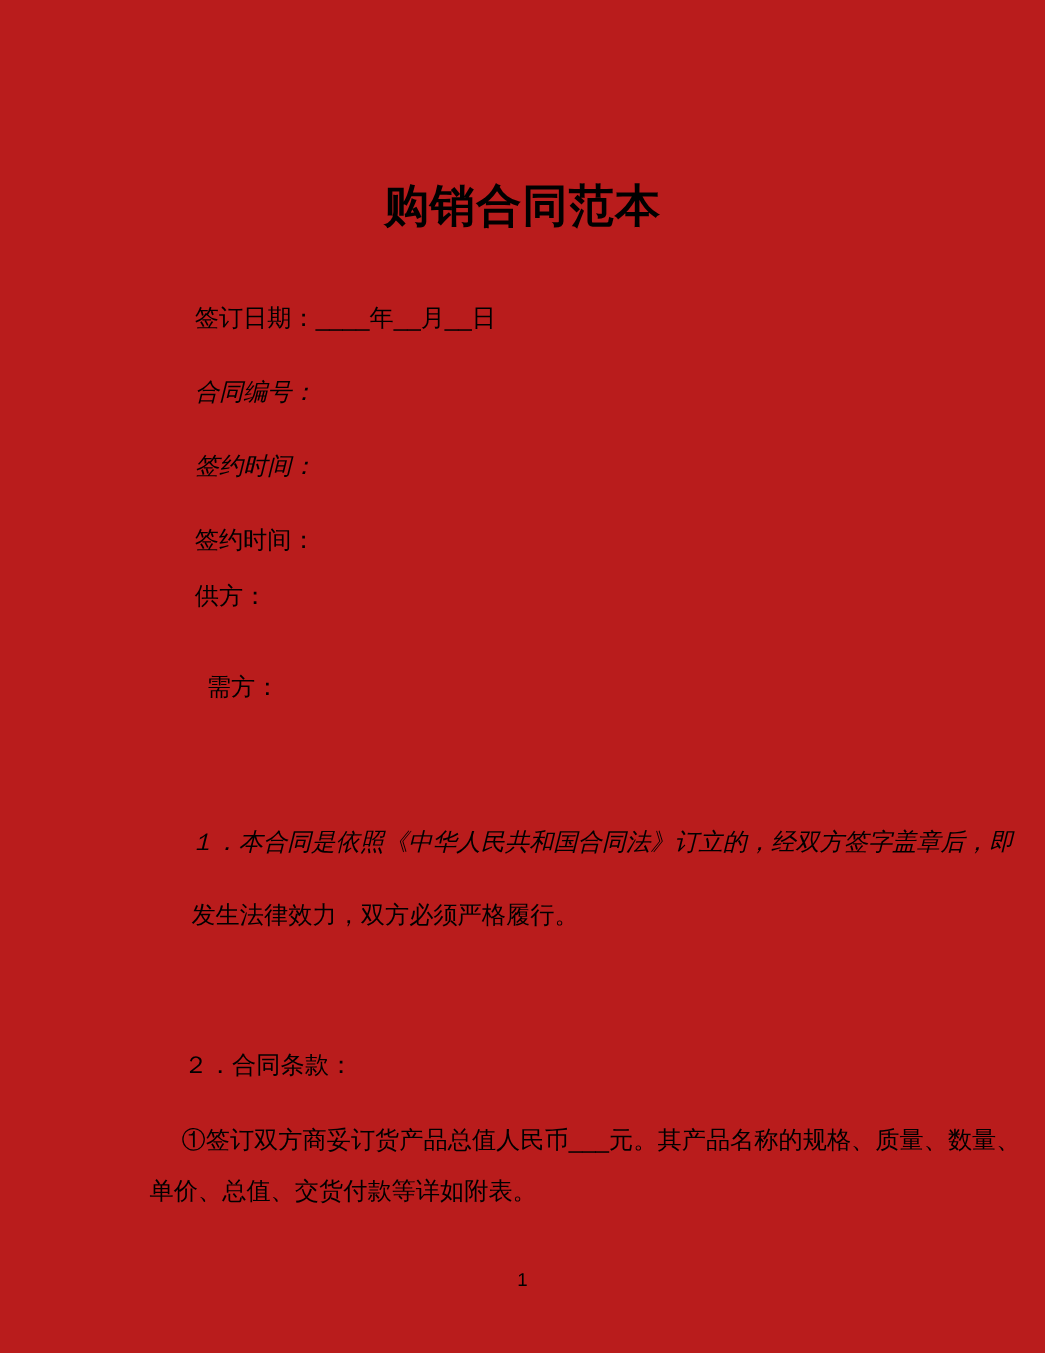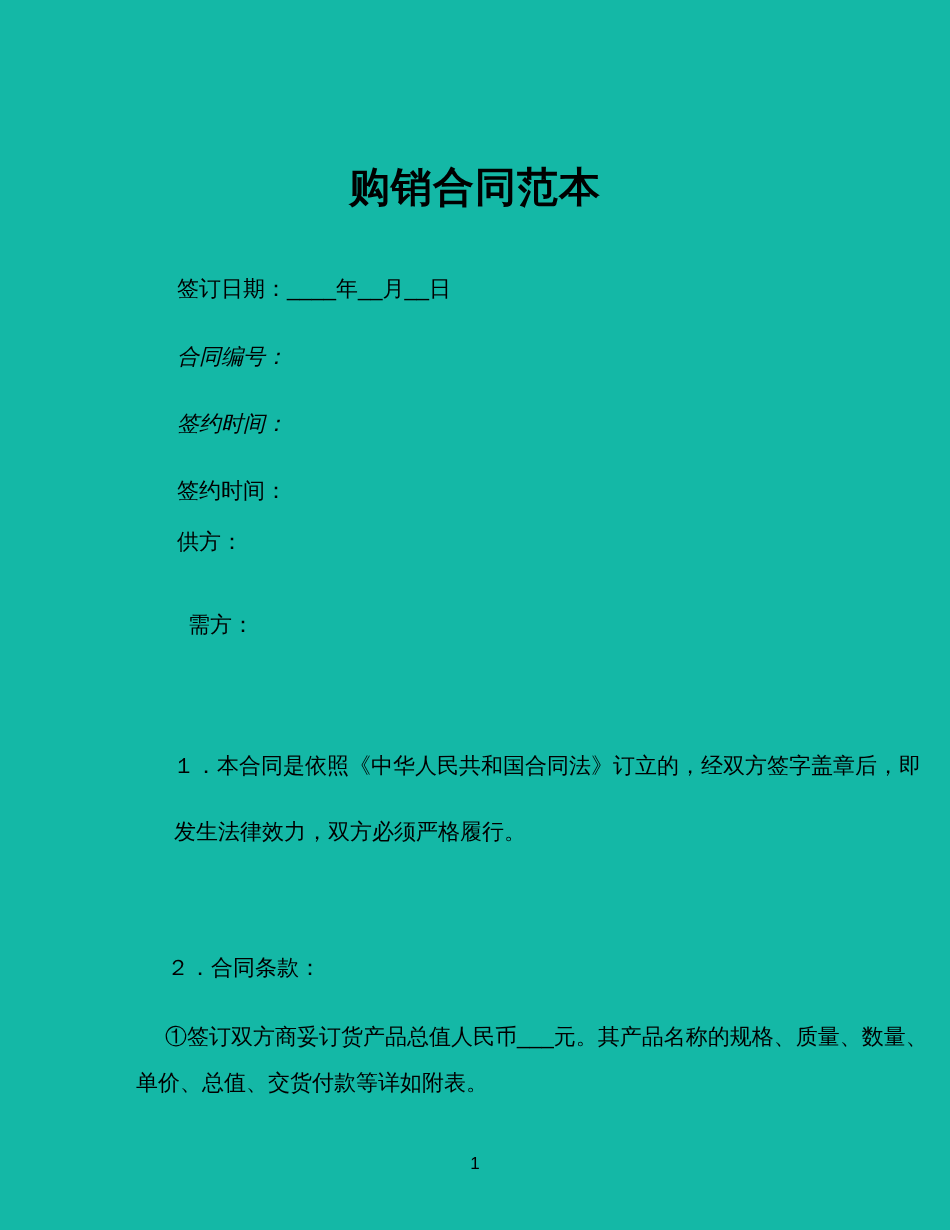--- a/index.html
+++ b/index.html
@@ -4,21 +4,21 @@
 <style>
   html, body {
     margin: 0;
     padding: 0;
     background: #ffffff;
   }
   .page {
     position: relative;
     width: 950px;
     height: 1230px;
-    background: #14b8a6;
+    background: #b91c1c;
     color: #000000;
     font-family: "Liberation Sans", sans-serif;
     overflow: hidden;
   }
   .doc-title {
     position: absolute;
     top: 163px;
     left: 0;
     width: 950px;
     margin: 0;
@@ -37,21 +37,21 @@
     font-weight: 400;
   }
   
   .l-sign-date    { top: 277px; left: 177px; }
   .l-contract-no  { top: 345px; left: 177px; font-style: italic; }
   .l-sign-time    { top: 412px; left: 177px; font-style: italic; }
   .l-sign-place   { top: 479px; left: 177px; }
   .l-supplier     { top: 530px; left: 177px; }
   .l-buyer        { top: 613px; left: 177px; margin-left: 11px; }
   
-  .l-c1-1 { top: 754px;  left: 173px; }
+  .l-c1-1 { top: 754px;  left: 173px; font-style: italic; }
   .l-c1-2 { top: 820px;  left: 174px; }
   .l-c2-1 { top: 956px;  left: 167px; }
   .l-c3-1 { top: 1025px; left: 165px; }
   .l-c3-2 { top: 1071px; left: 136px; }
   .page-number {
     position: absolute;
     top: 1154px;
     left: 0;
     width: 950px;
     text-align: center;

